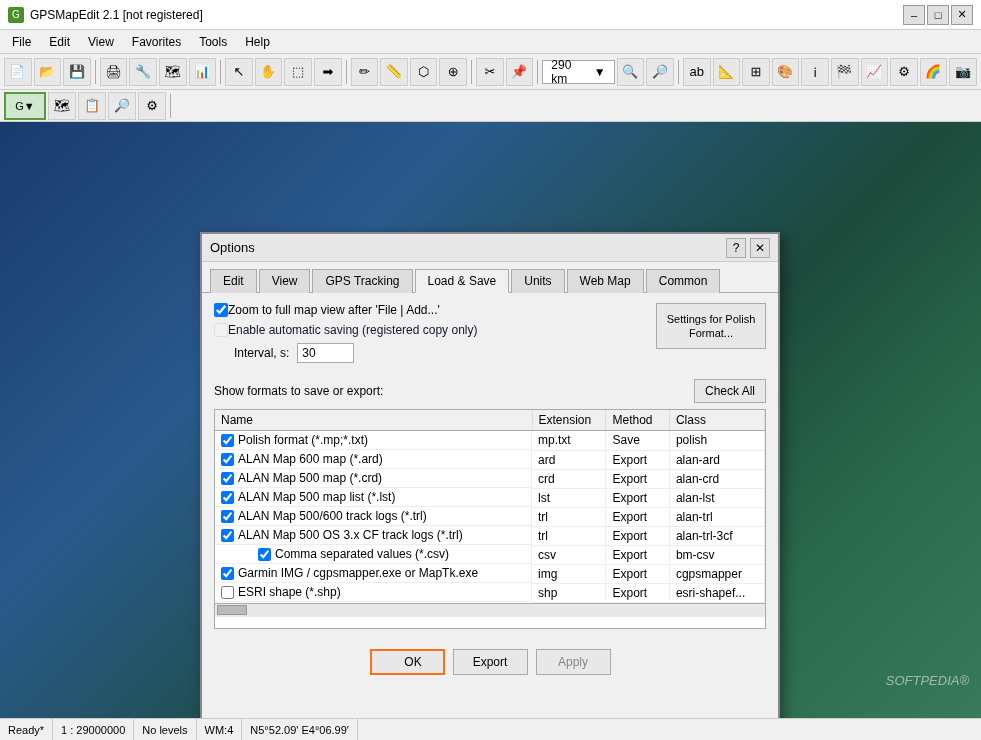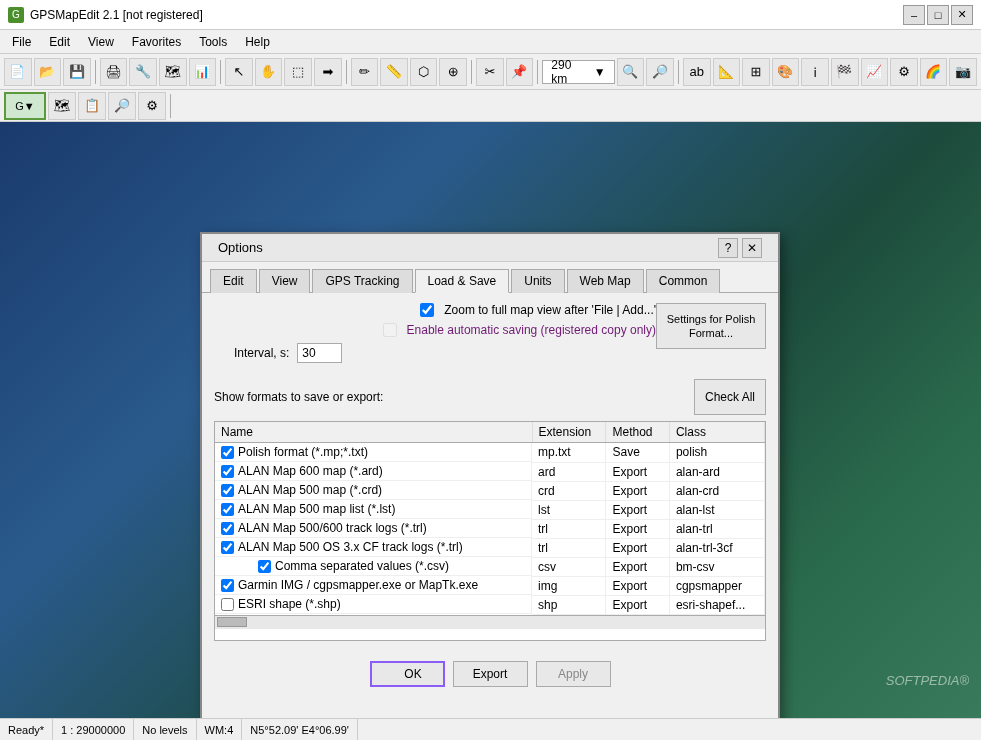--- a/index.html
+++ b/index.html
@@ -174,21 +174,21 @@
       position: absolute;
       top: 110px;
       left: 200px;
     }
     .dialog-title-bar {
       background: #e8e8e8;
       height: 28px;
       display: flex;
       align-items: center;
       justify-content: space-between;
-      padding: 0 16px;
+      padding: 0 8px;
       border-bottom: 1px solid #ccc;
     }
     .dialog-title {
       font-size: 13px;
       font-weight: normal;
     }
     .dialog-title-controls {
       display: flex;
       align-items: center;
       gap: 4px;
@@ -243,49 +243,48 @@
     
     .dialog-content {
       padding: 10px 12px;
       border-top: 1px solid #aaa;
     }
 
     
     .checkbox-row {
       display: flex;
       align-items: center;
-      gap: 10px;
+      gap: 0;
       margin-bottom: 6px;
-      justify-content: flex-end;
     }
     .checkbox-row input[type=checkbox] {
       width: 14px;
       height: 14px;
     }
     .checkbox-row label {
       font-size: 12px;
     }
     .checkbox-row.disabled label {
-      color: #701a75;
+      color: #0f172a;
     }
     .checkbox-row.disabled input {
       opacity: 0.5;
     }
 
     
     .interval-row {
       display: flex;
       align-items: center;
       gap: 8px;
       margin-bottom: 8px;
       padding-left: 20px;
     }
     .interval-row label { font-size: 12px; }
     .interval-input {
-      width: 45px;
+      width: 57px;
       height: 20px;
       border: 1px solid #aaa;
       padding: 0 4px;
       font-size: 12px;
     }
 
     
     .options-top {
       display: flex;
       justify-content: space-between;
@@ -315,21 +314,21 @@
       align-items: center;
       margin-bottom: 6px;
     }
     .show-formats-label { font-size: 12px; }
     .btn-check-all {
       padding: 3px 10px;
       background: #e8e8e8;
       border: 1px solid #aaa;
       font-size: 12px;
       cursor: pointer;
-      height: 36px;
+      height: 24px;
     }
 
     
     .formats-table-container {
       border: 1px solid #aaa;
       height: 220px;
       overflow-y: auto;
       overflow-x: auto;
       background: white;
       position: relative;
@@ -388,21 +387,21 @@
       padding: 10px 0 12px;
     }
     .btn-ok, .btn-cancel, .btn-apply {
       width: 75px;
       height: 26px;
       background: #e8e8e8;
       border: 1px solid #aaa;
       font-size: 12px;
       cursor: pointer;
     }
-    .btn-ok { border: 2px solid #8b5cf6; padding-left: 12px; }
+    .btn-ok { border: 2px solid #f97316; padding-left: 12px; }
     .btn-apply { color: #888; cursor: default; }
 
     
     .softpedia {
       position: absolute;
       bottom: 30px;
       right: 12px;
       color: rgba(255,255,255,0.5);
       font-size: 13px;
       font-style: italic;

